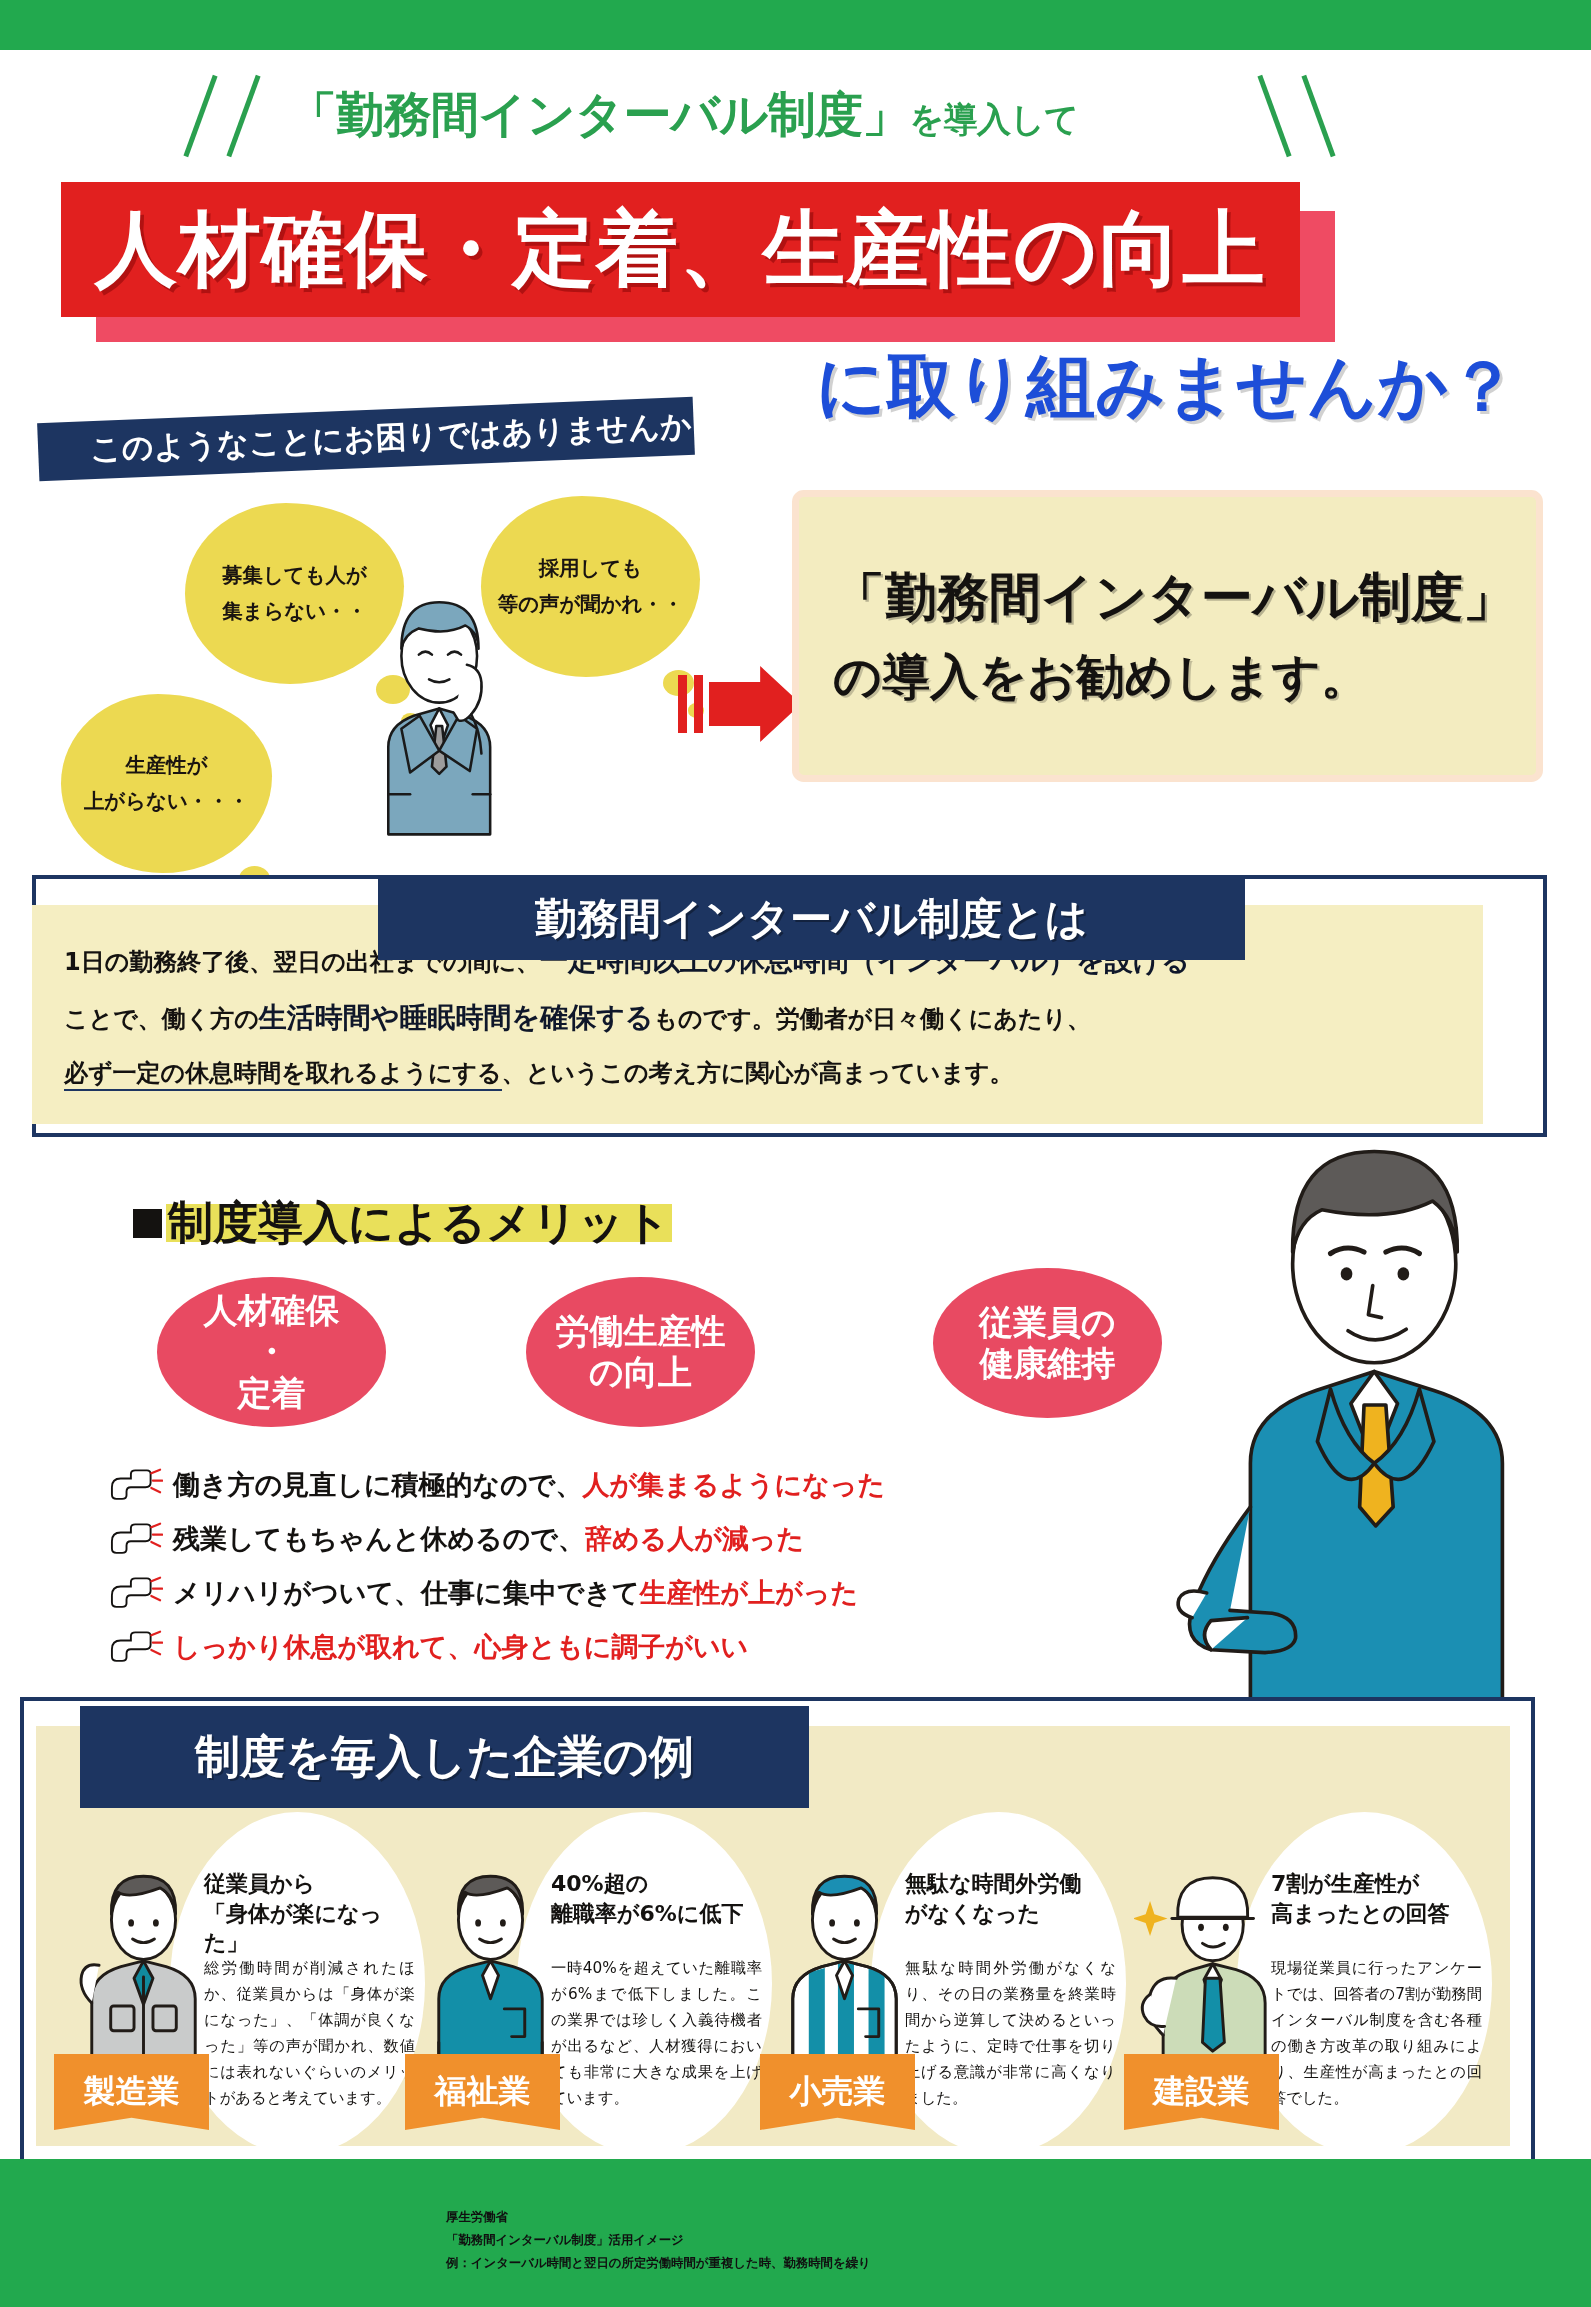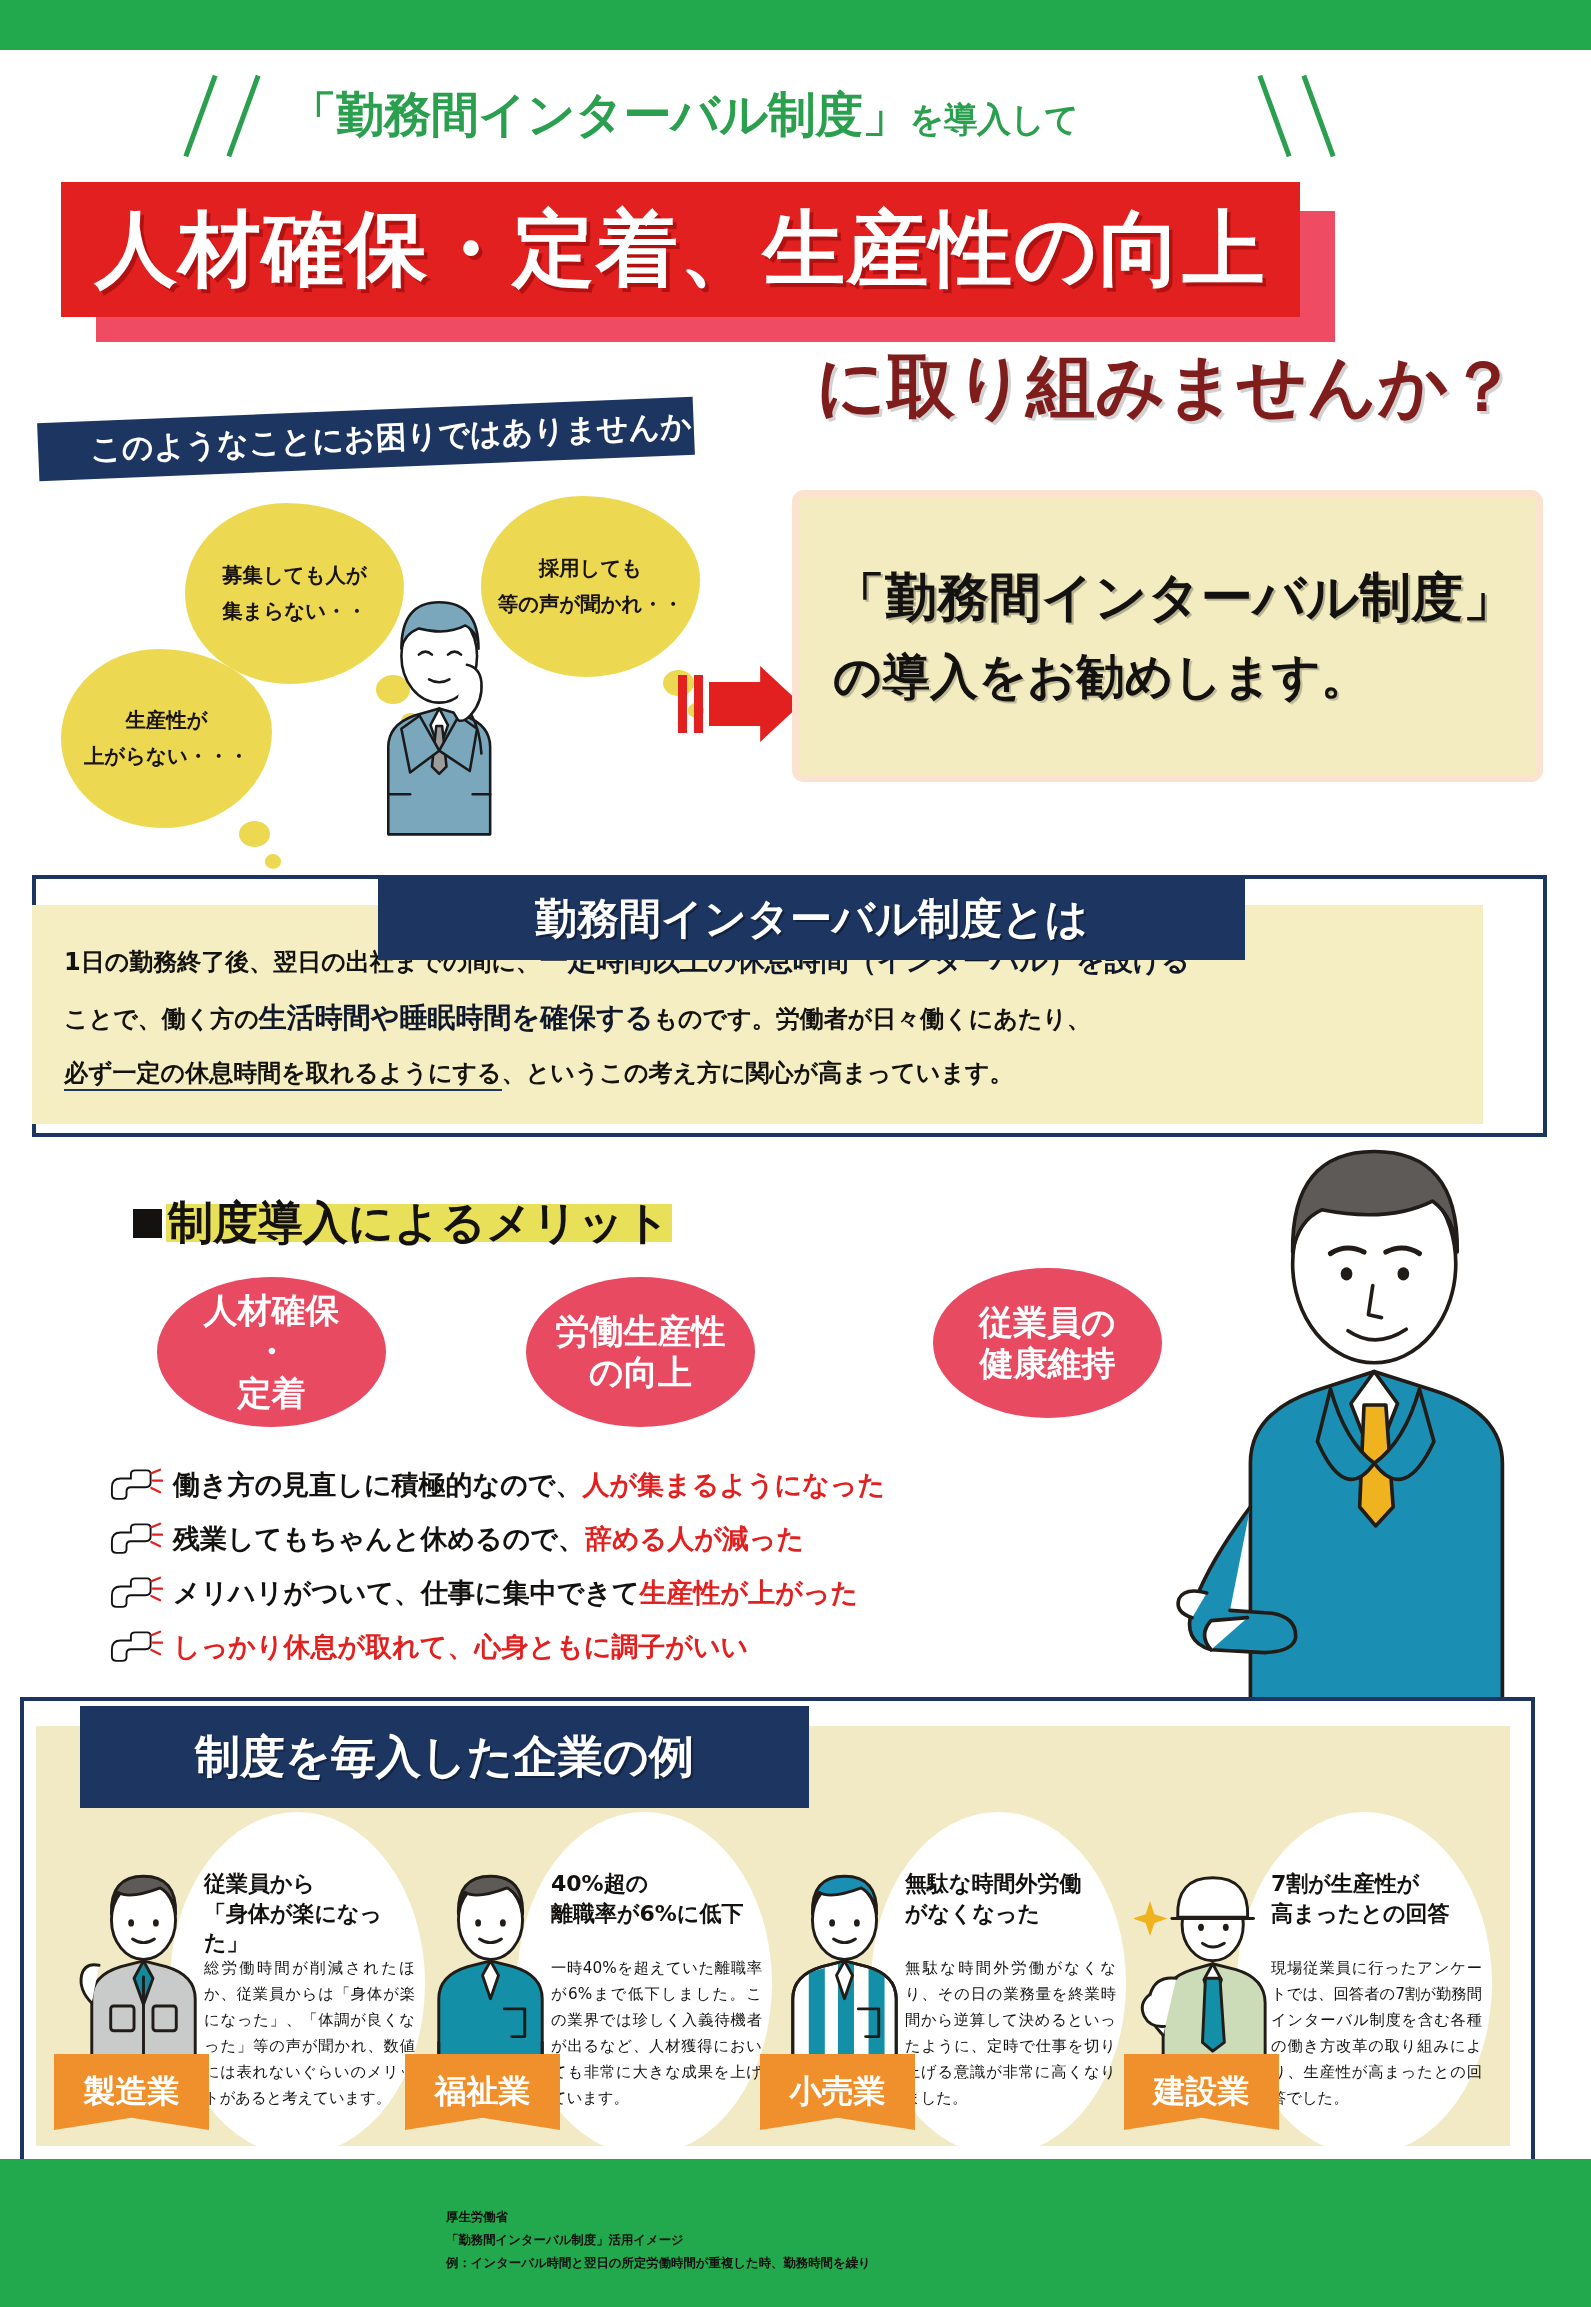--- a/index.html
+++ b/index.html
@@ -51,21 +51,21 @@
   }
   .redbar-text {
     position: absolute; left: 0; top: 0; width: 1239px; height: 135px;
     display: flex; align-items: center; justify-content: center;
     color: #ffffff; font-weight: bold; font-size: 82px; white-space: nowrap;
     text-shadow: 3.6px 3.6px 0 rgba(120,0,0,.45);
     letter-spacing: 1.5px;
   }
   .cta-line {
     position: absolute; left: 816px; top: 341px;
-    font-size: 69px; font-weight: bold; color: #7f1d1d; white-space: nowrap;
+    font-size: 69px; font-weight: bold; color: #1d4ed8; white-space: nowrap;
     text-shadow: 2.9px 2.9px 0 rgba(0,0,0,.18);
   }
 
   
   .trouble-banner {
     position: absolute; left: 38px; top: 410px; width: 656px; height: 58px;
     background: #1d3561; transform: rotate(-2.3deg);
     display: flex; align-items: center;
   }
   .trouble-banner span {
@@ -85,21 +85,21 @@
   }
   .blob-shape {
     border-radius: 46% 54% 52% 48% / 50% 46% 54% 50%;
   }
   .blob1 { left: 185px; top: 503px; width: 219px; height: 181px; }
   .blob1::before { width: 34px; height: 29px; left: 191px; bottom: -20.4px; }
   .blob1::after  { width: 19px; height: 16px; left: 216px; bottom: -45px; }
   .blob2 { left: 481px; top: 496px; width: 219px; height: 181px; }
   .blob2::before { width: 31px; height: 26px; left: 182px; bottom: -19px; }
   .blob2::after  { width: 16px; height: 14.6px; left: 207px; bottom: -41px; }
-  .blob3 { left: 61px; top: 649px; width: 211px; height: 179px; }
+  .blob3 { left: 61px; top: 694px; width: 211px; height: 179px; }
   .blob3::before { width: 31px; height: 26px; left: 178px; bottom: -19px; }
   .blob3::after  { width: 16px; height: 14.6px; left: 204px; bottom: -41px; }
 
   
   .worried-man { position: absolute; left: 337px; top: 576px; width: 219px; height: 262px; }
 
   
   .arrow-group { position: absolute; left: 678px; top: 663px; width: 146px; height: 80px; }
   .arrow-bar { position: absolute; width: 8.7px; height: 58px; background: #e1201f; top: 11.7px; }
   .ab1 { left: 0px; } .ab2 { left: 16px; }

